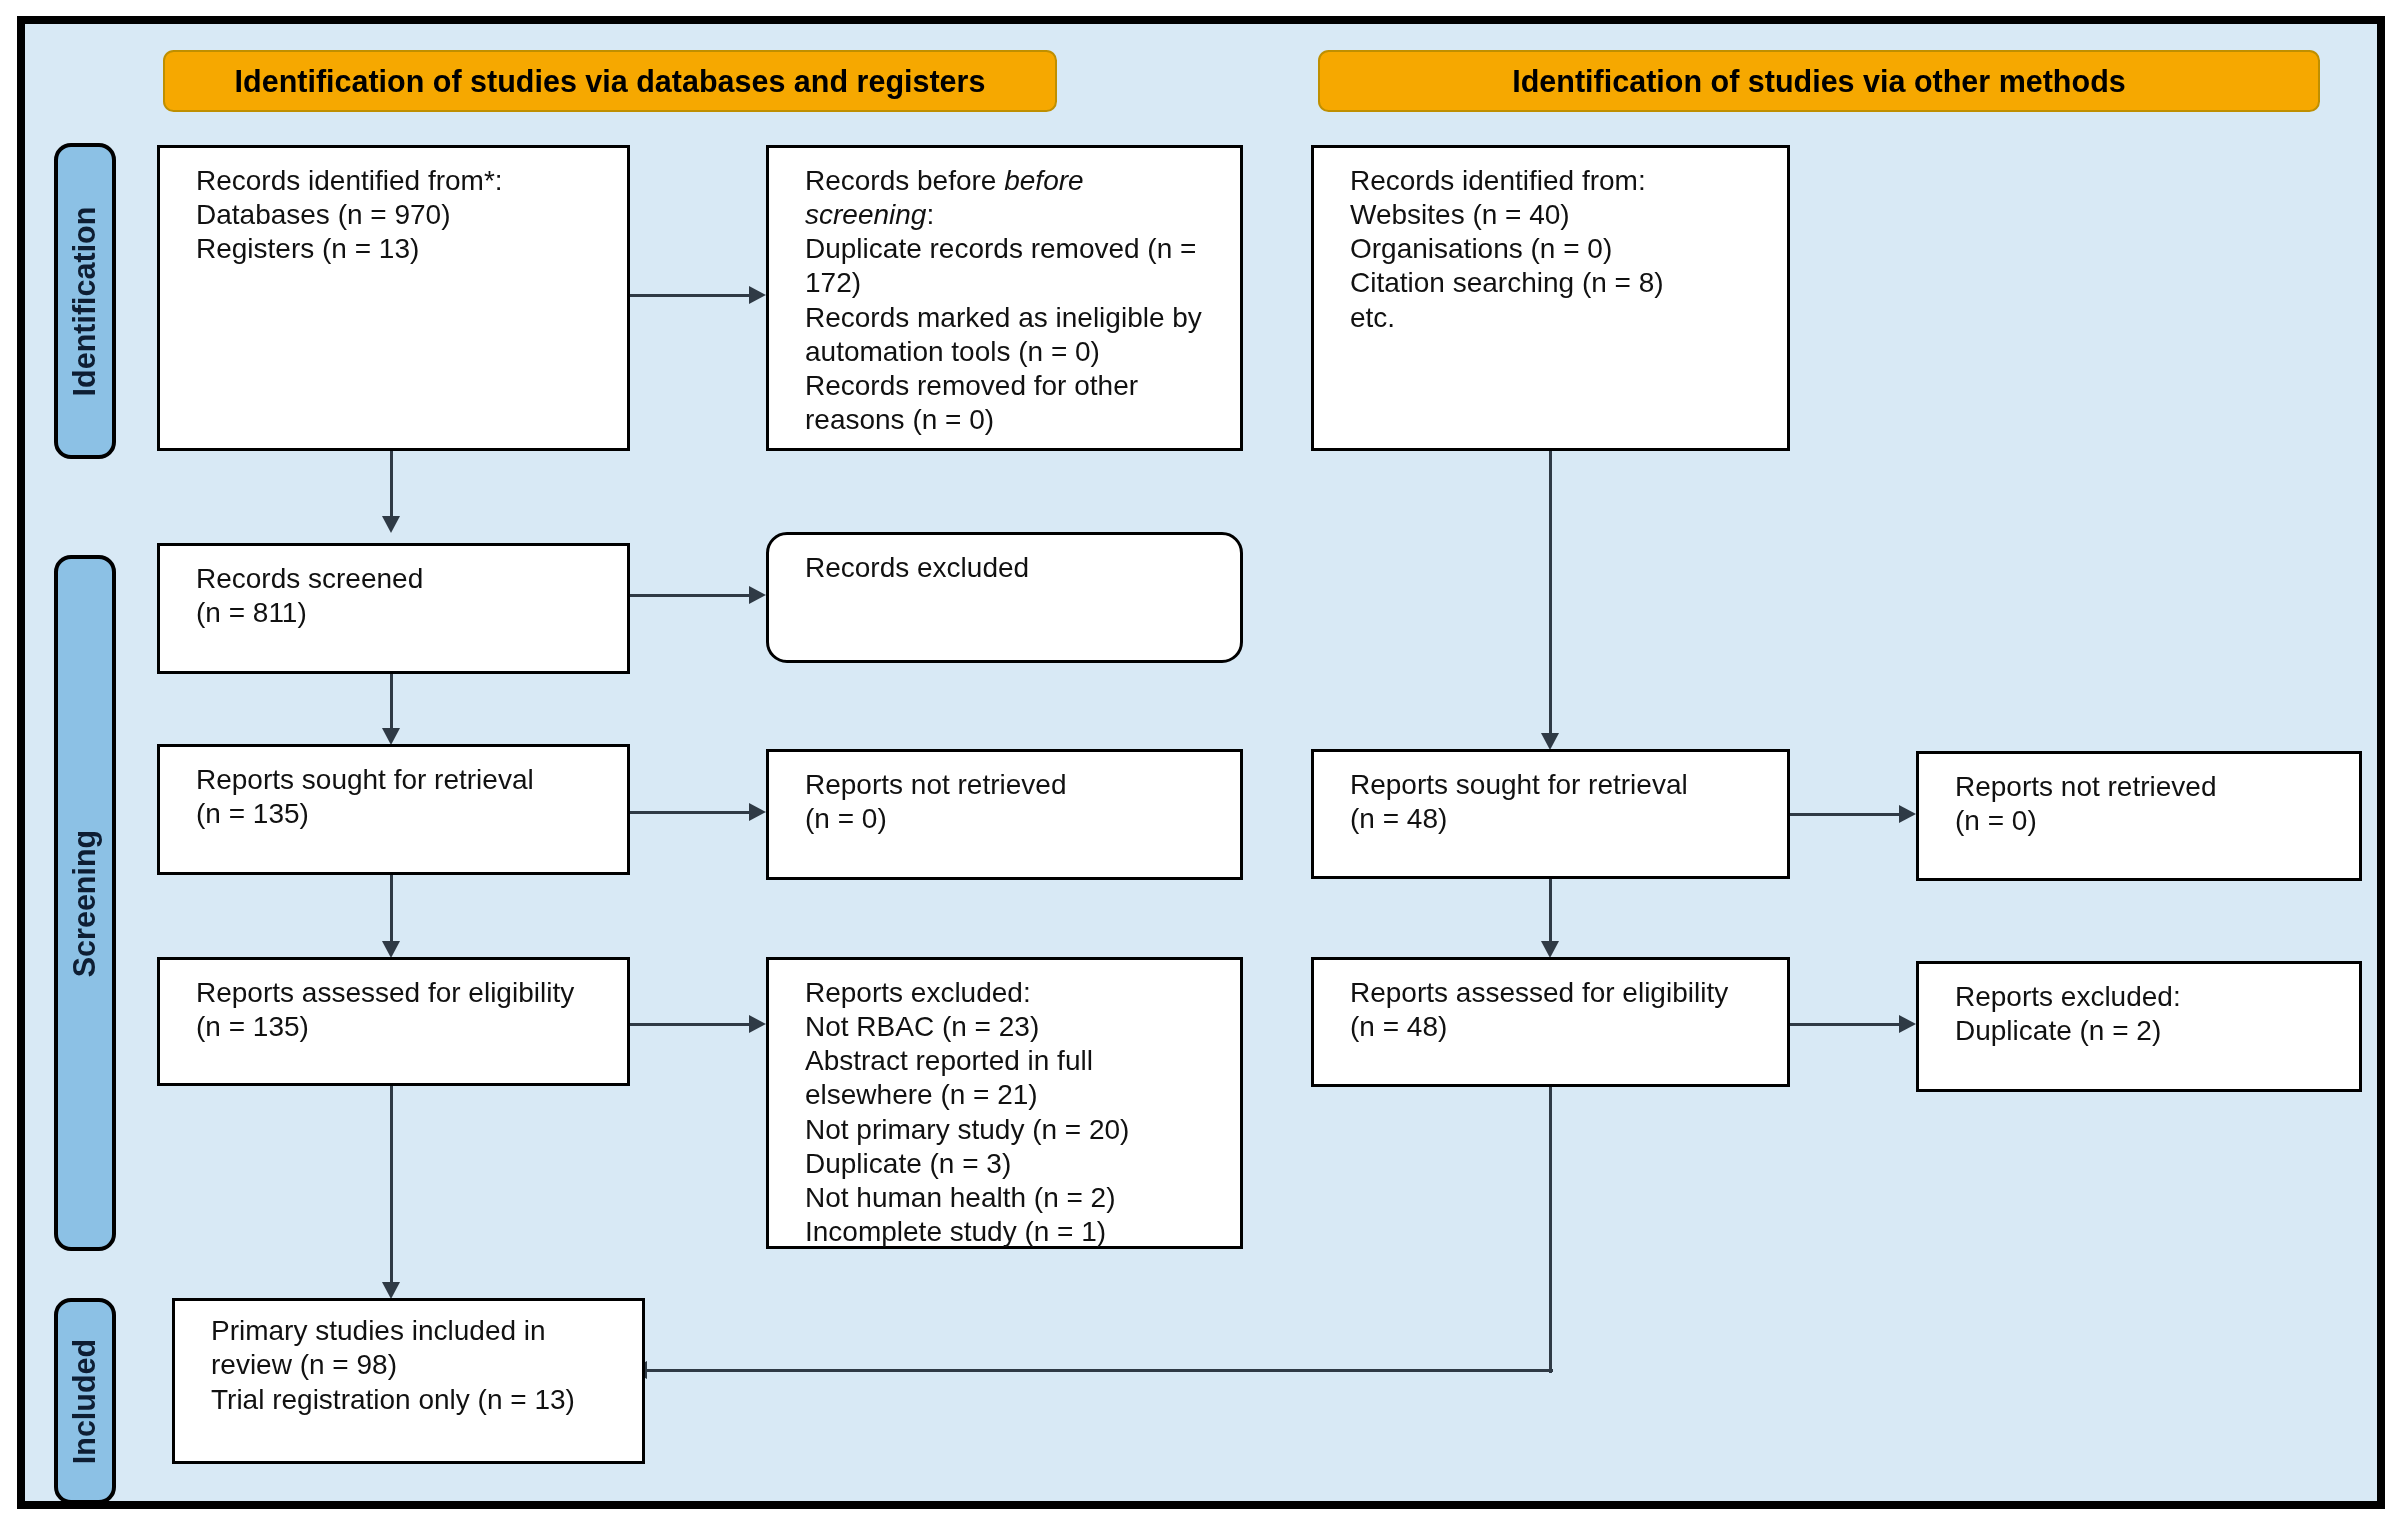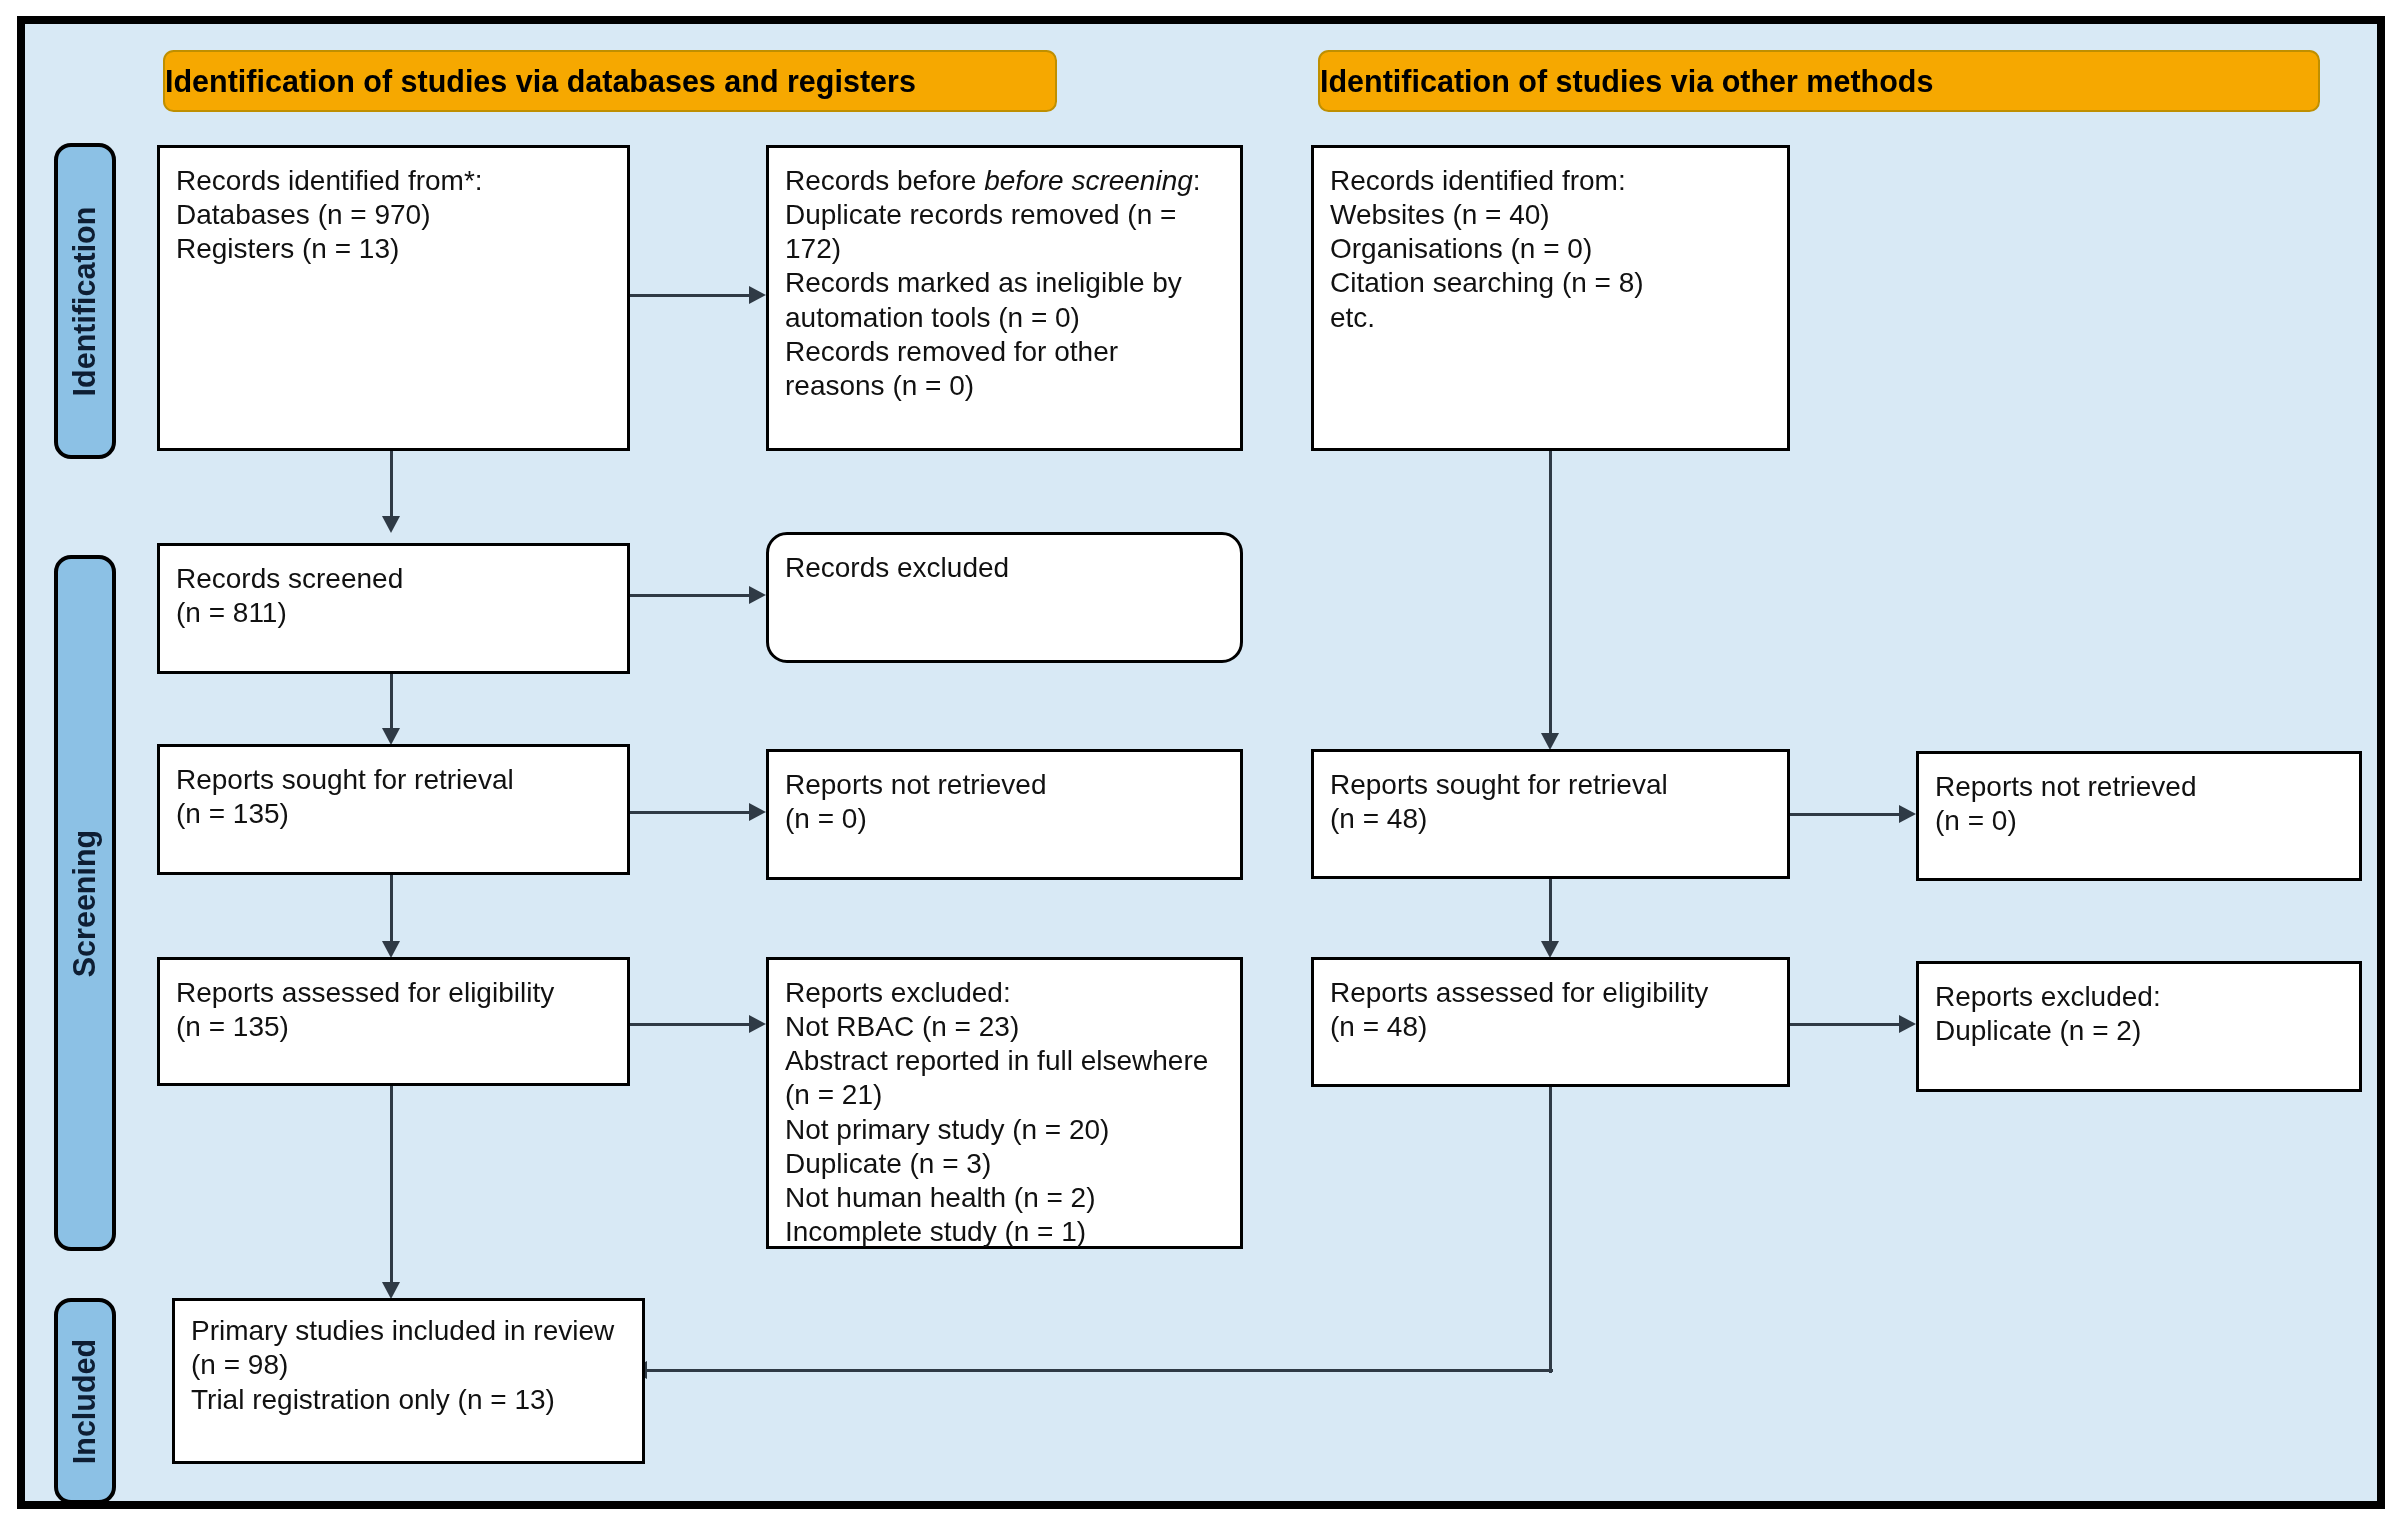--- a/index.html
+++ b/index.html
@@ -11,29 +11,29 @@
     --arrow:#2F3A45;
     --text:#111111;
   }
   *{box-sizing:border-box;margin:0;padding:0;}
   body{background:#ffffff;font-family:"Liberation Sans",sans-serif;color:var(--text);}
   .canvas{position:relative;width:2401px;height:1529px;background:#ffffff;overflow:hidden;}
   .frame{position:absolute;left:17px;top:16px;width:2368px;height:1493px;
          border:8px solid #000;background:var(--background);z-index:0;}
   .banner{position:absolute;z-index:2;background:var(--banner);
           border:2.7px solid var(--banner-border);border-radius:10.6px;
-          display:flex;align-items:center;
+          display:flex;align-items:center;justify-content:center;
           font-weight:bold;font-size:30.5px;color:#000;text-align:center;}
   .stage{position:absolute;z-index:2;background:var(--sidebar);
          border:4.6px solid #000;border-radius:17px;
          display:flex;align-items:center;justify-content:center;}
   .stage span{transform:rotate(-90deg);white-space:nowrap;
               font-weight:bold;font-size:30.5px;color:#0E1E33;}
   .box{position:absolute;z-index:2;background:#ffffff;border:3.3px solid var(--box-border);
-       padding:16px 16px;font-size:28px;line-height:1.22;color:var(--text);}
+       padding:16px 36px;font-size:28px;line-height:1.22;color:var(--text);}
   .indent{}
   .vline{position:absolute;z-index:1;width:3.3px;background:var(--arrow);}
   .hline{position:absolute;z-index:1;height:3.3px;background:var(--arrow);}
   .ah{position:absolute;z-index:1;width:0;height:0;}
   .ah-down{border-left:9.3px solid transparent;border-right:9.3px solid transparent;
            border-top:17px solid var(--arrow);}
   .ah-right{border-top:9.3px solid transparent;border-bottom:9.3px solid transparent;
             border-left:17px solid var(--arrow);}
   .ah-left{border-top:9.3px solid transparent;border-bottom:9.3px solid transparent;
            border-right:17px solid var(--arrow);}

